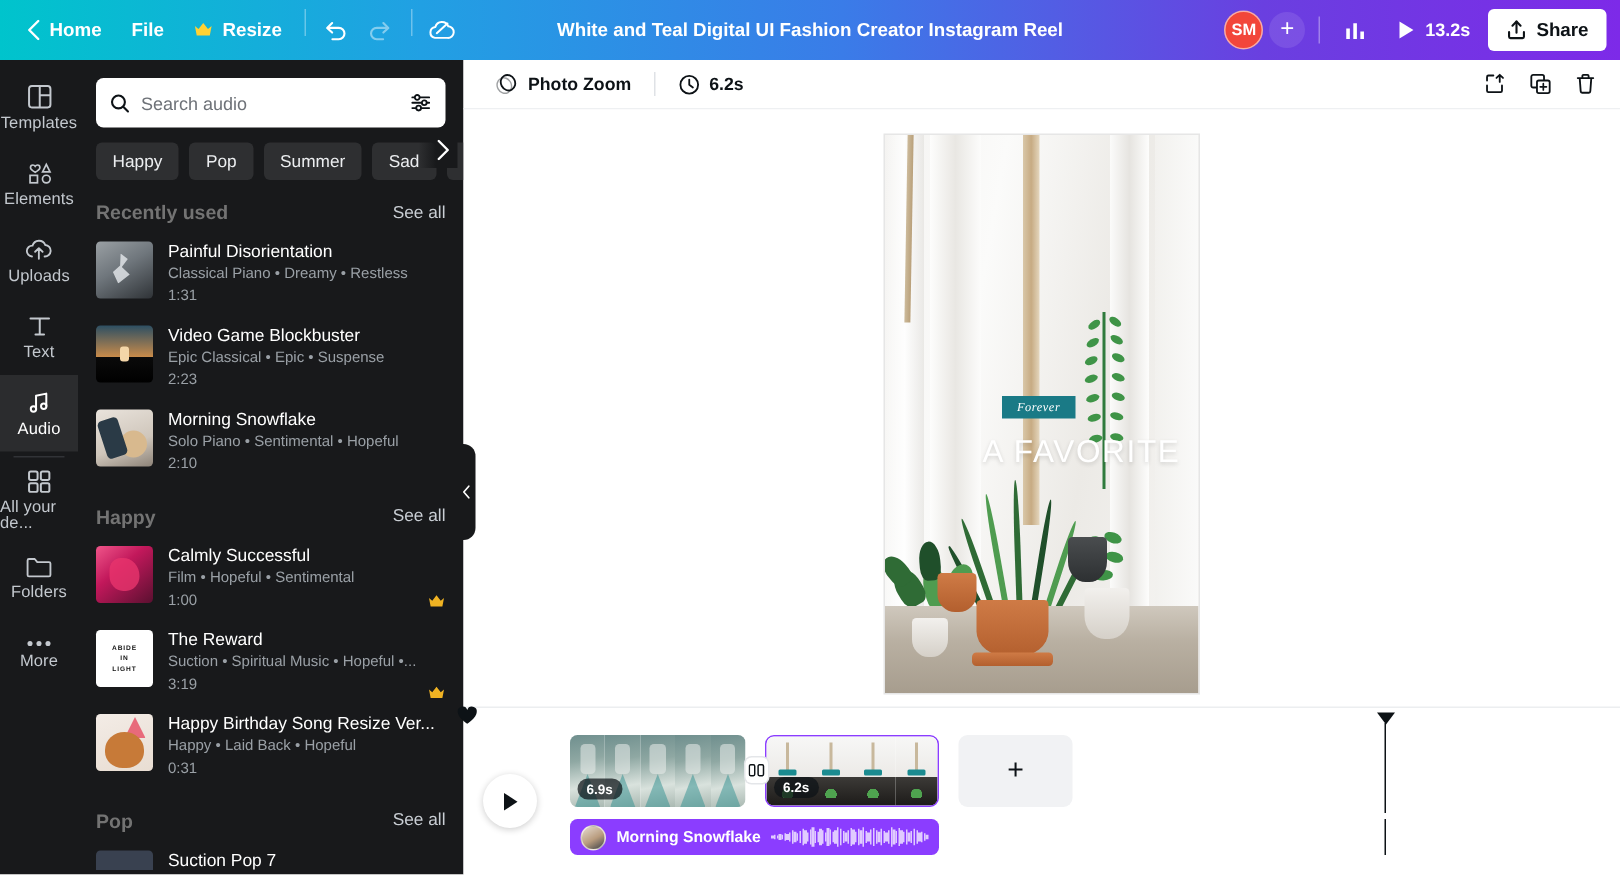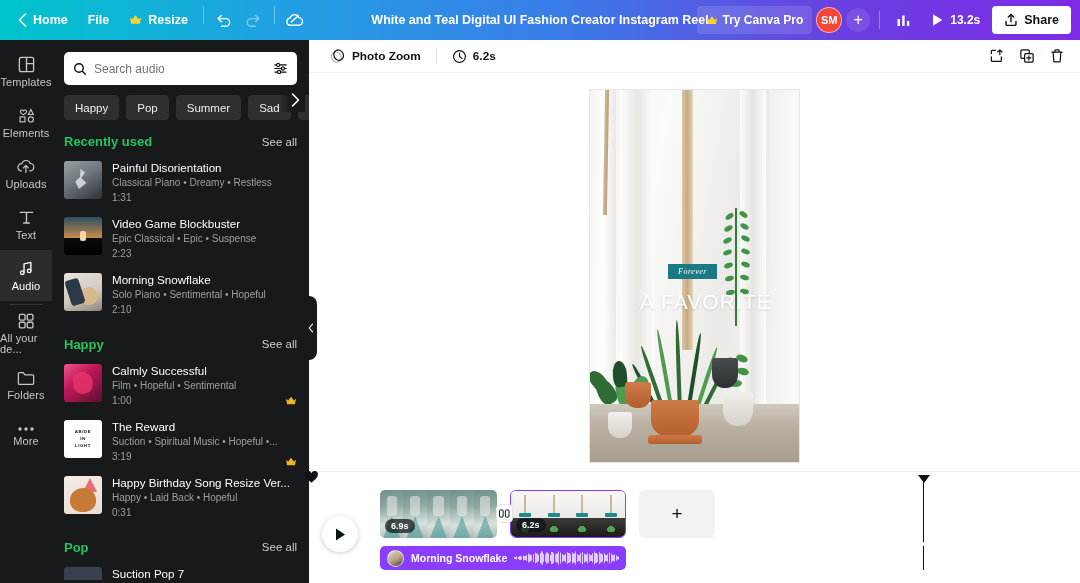--- a/index.html
+++ b/index.html
@@ -101,21 +101,21 @@
     position: absolute; right: 4px; top: 2px; width: 20px; height: 25px;
     display: flex; align-items: center; justify-content: center; color: #fff;
     background: linear-gradient(90deg, rgba(24,25,27,0) 0%, #18191b 45%);
     padding-left: 6px; box-sizing: content-box;
   }
   .scroll-area { height: 460px; overflow: hidden; padding: 0 0 0 0; }
   .sec-head {
     display: flex; align-items: center; justify-content: space-between;
     padding: 14px 12px 6px 12px;
   }
-  .sec-title { font-size: 13px; font-weight: bold; color: #22c55e; }
+  .sec-title { font-size: 13px; font-weight: bold; color: #737373; }
   .see-all { font-size: 11.5px; color: #c9ced4; }
   .track { display: flex; gap: 10px; padding: 6px 12px; position: relative; }
   .thumb { width: 38px; height: 38px; border-radius: 3px; flex: none; overflow: hidden; position: relative; }
   .tmeta { flex: 1; min-width: 0; }
   .tname {
     font-size: 11.6px; color: #fff; line-height: 1.25;
     white-space: nowrap; overflow: hidden; text-overflow: ellipsis;
   }
   .tsub {
     font-size: 10px; color: #9aa0a6; line-height: 1.45; margin-top: 1px;
@@ -197,21 +197,21 @@
   .blade.dk { background: #1f4f2a; }
   .zz-stem { position: absolute; width: 2px; background: #2f7a3c; }
   .zz-leaf { position: absolute; width: 9px; height: 5px; background: #3f9447; border-radius: 50%; }
   .badge-forever {
     position: absolute; left: 78px; top: 174px; background: #1a7a86;
     color: #fff; font-size: 8.2px; font-style: italic;
     font-family: "Liberation Serif", serif;
     padding: 3px 10px; letter-spacing: .4px;
   }
   .headline {
-    position: absolute; left: 50px; top: 200px; color: #fff;
+    position: absolute; left: 65px; top: 200px; color: #fff;
     font-size: 21px; letter-spacing: 1.1px; font-weight: 300;
     text-shadow: 0 1px 3px rgba(0,0,0,.15);
     font-family: "Liberation Sans", sans-serif;
   }
 
   
   .timeline {
     position: absolute; left: 309px; top: 471px; width: 907px; height: 112px;
     background: #fff; border-top: 1px solid #eceef0;
   }
@@ -335,28 +335,20 @@
               <path d="M5.2 13.5A3.9 3.9 0 0 1 5.5 5.8a4.8 4.8 0 0 1 9.1-.4 3.6 3.6 0 0 1-.5 8.1z" stroke="#fff" stroke-width="1.4" fill="none" stroke-linejoin="round"></path>
               <path d="M6.5 10.2 14 3.4" stroke="#fff" stroke-width="1.4" stroke-linecap="round"></path>
             </svg>
         </span>
       </div>
     </div>
 
     <div class="tb-title">White and Teal Digital UI Fashion Creator Instagram Reel</div>
 
     <div class="tb-right">
-      <div class="pro-btn">
-        <span>
-          <svg width="12" height="11" viewBox="0 0 14 12">
-              <path d="M1 3.2l2.6 2.1L7 1l3.4 4.3L13 3.2 11.7 10H2.3z" fill="#ffd233"></path>
-            </svg>
-        </span>
-        <span>Try Canva Pro</span>
-      </div>
       <div class="avatar">SM</div>
       <div class="plus-btn">
         <span>+</span>
       </div>
       <div class="tb-sep"></div>
       <div class="tb-icon-btn">
         <span>
           <svg width="16" height="15" viewBox="0 0 16 15">
               <rect x="1.5" y="6" width="2.4" height="7" fill="#fff"></rect>
               <rect x="6.2" y="2.5" width="2.4" height="10.5" fill="#fff"></rect>

